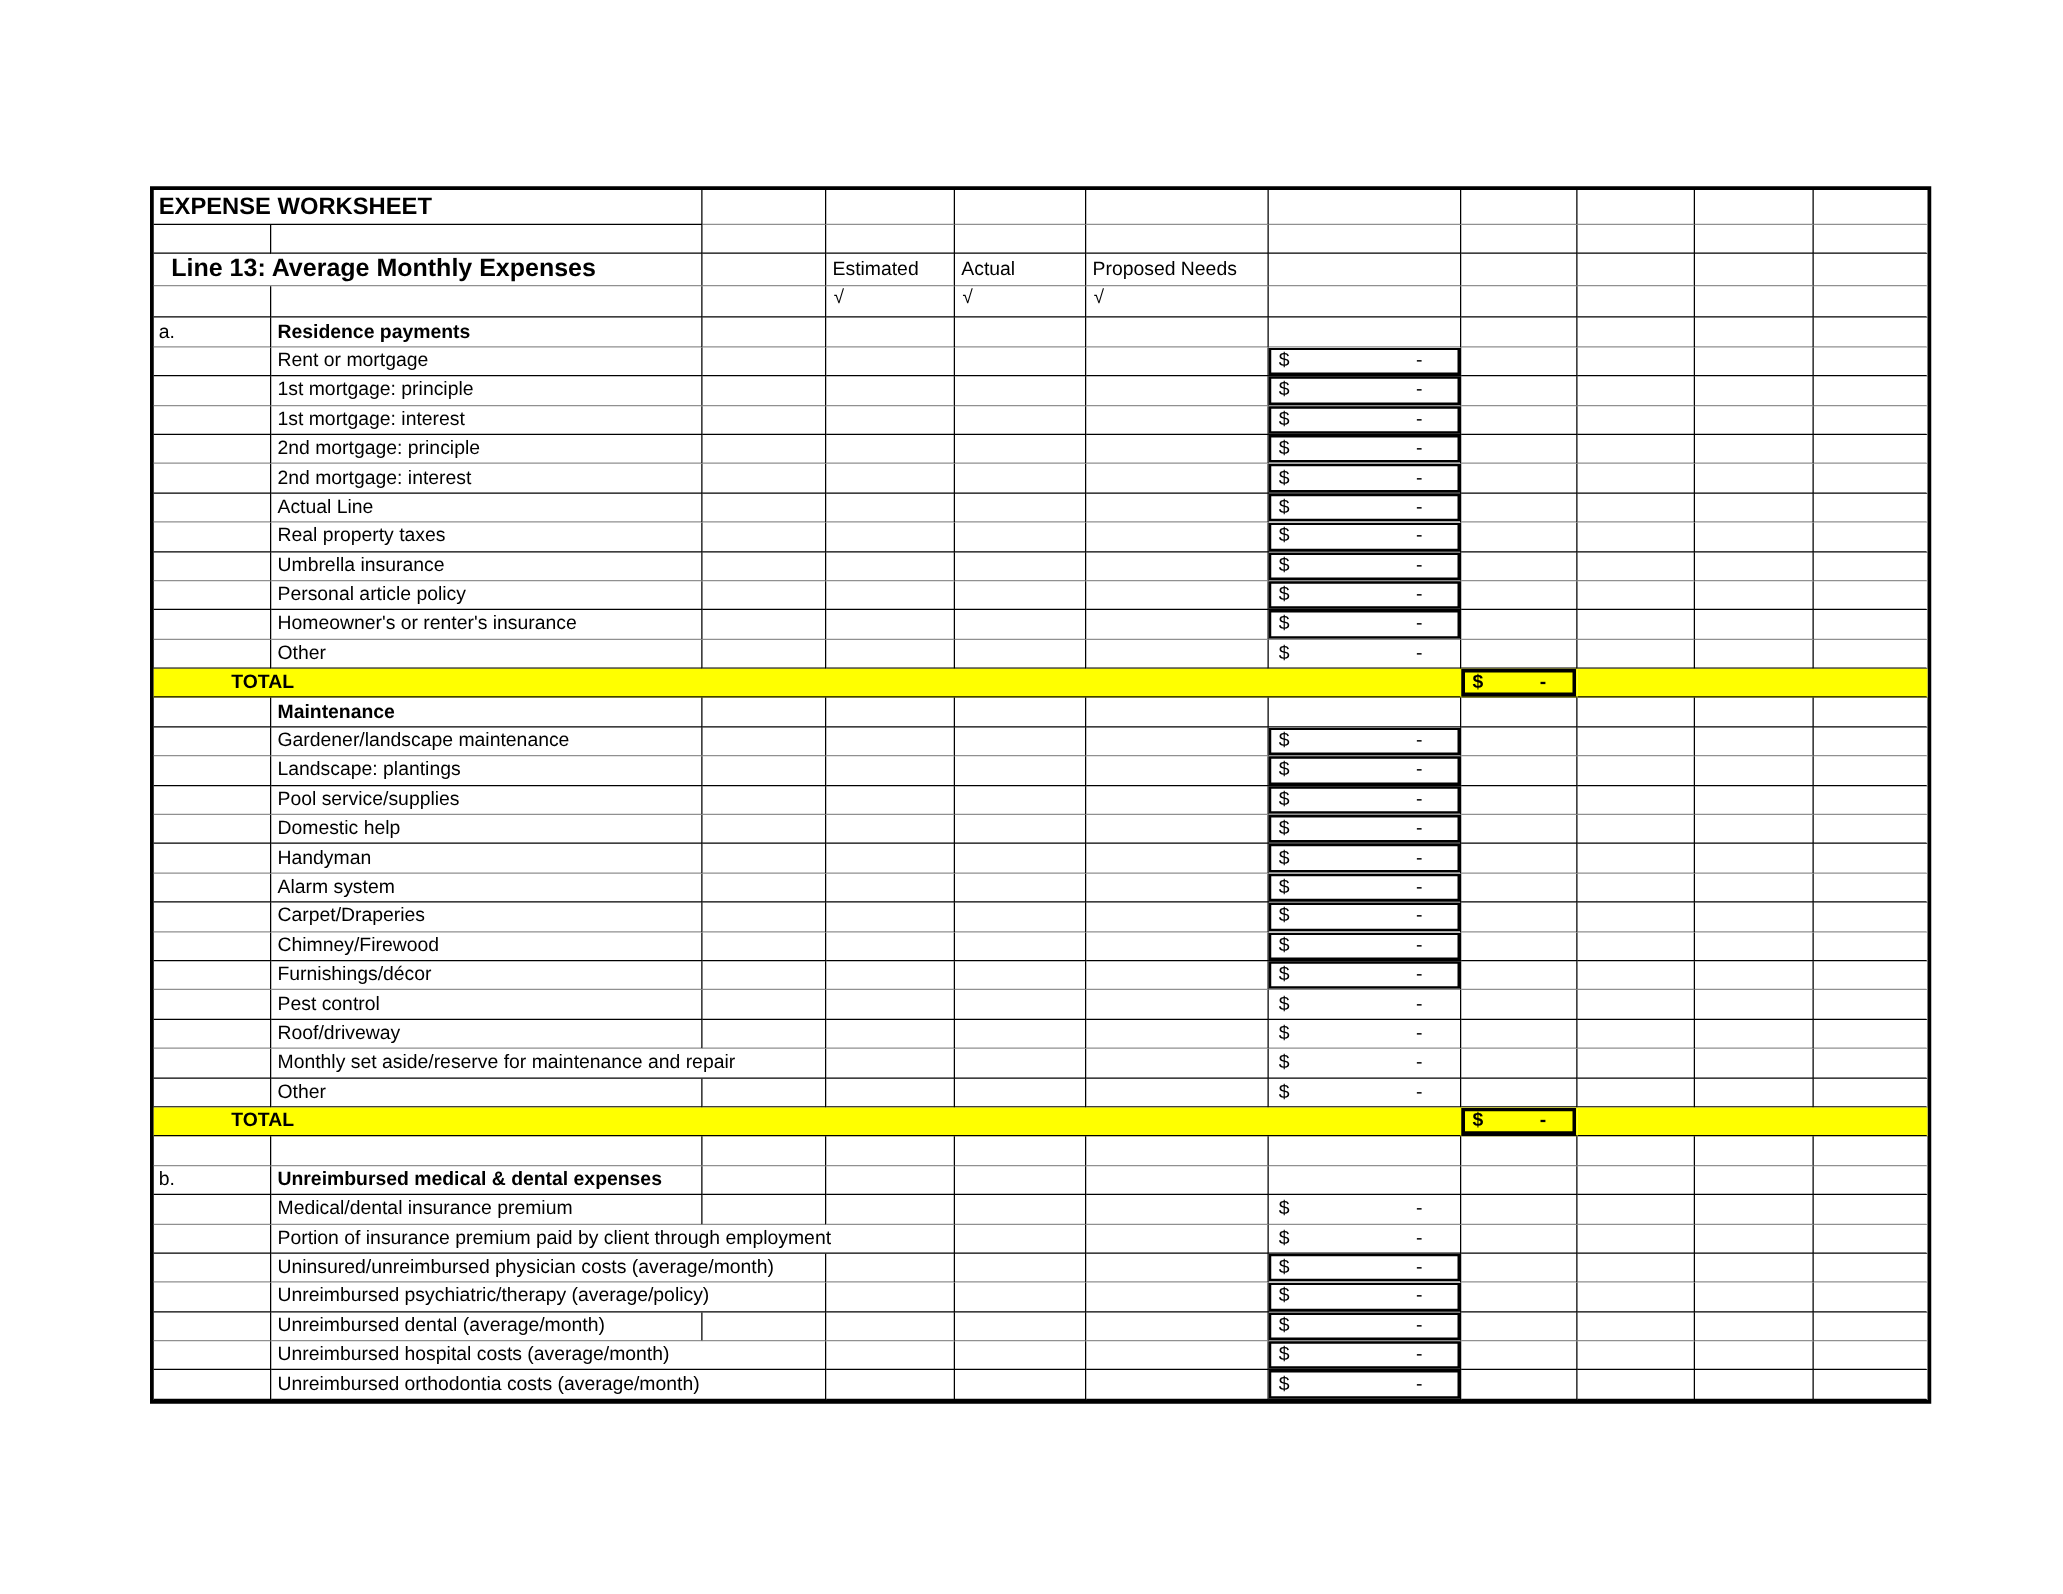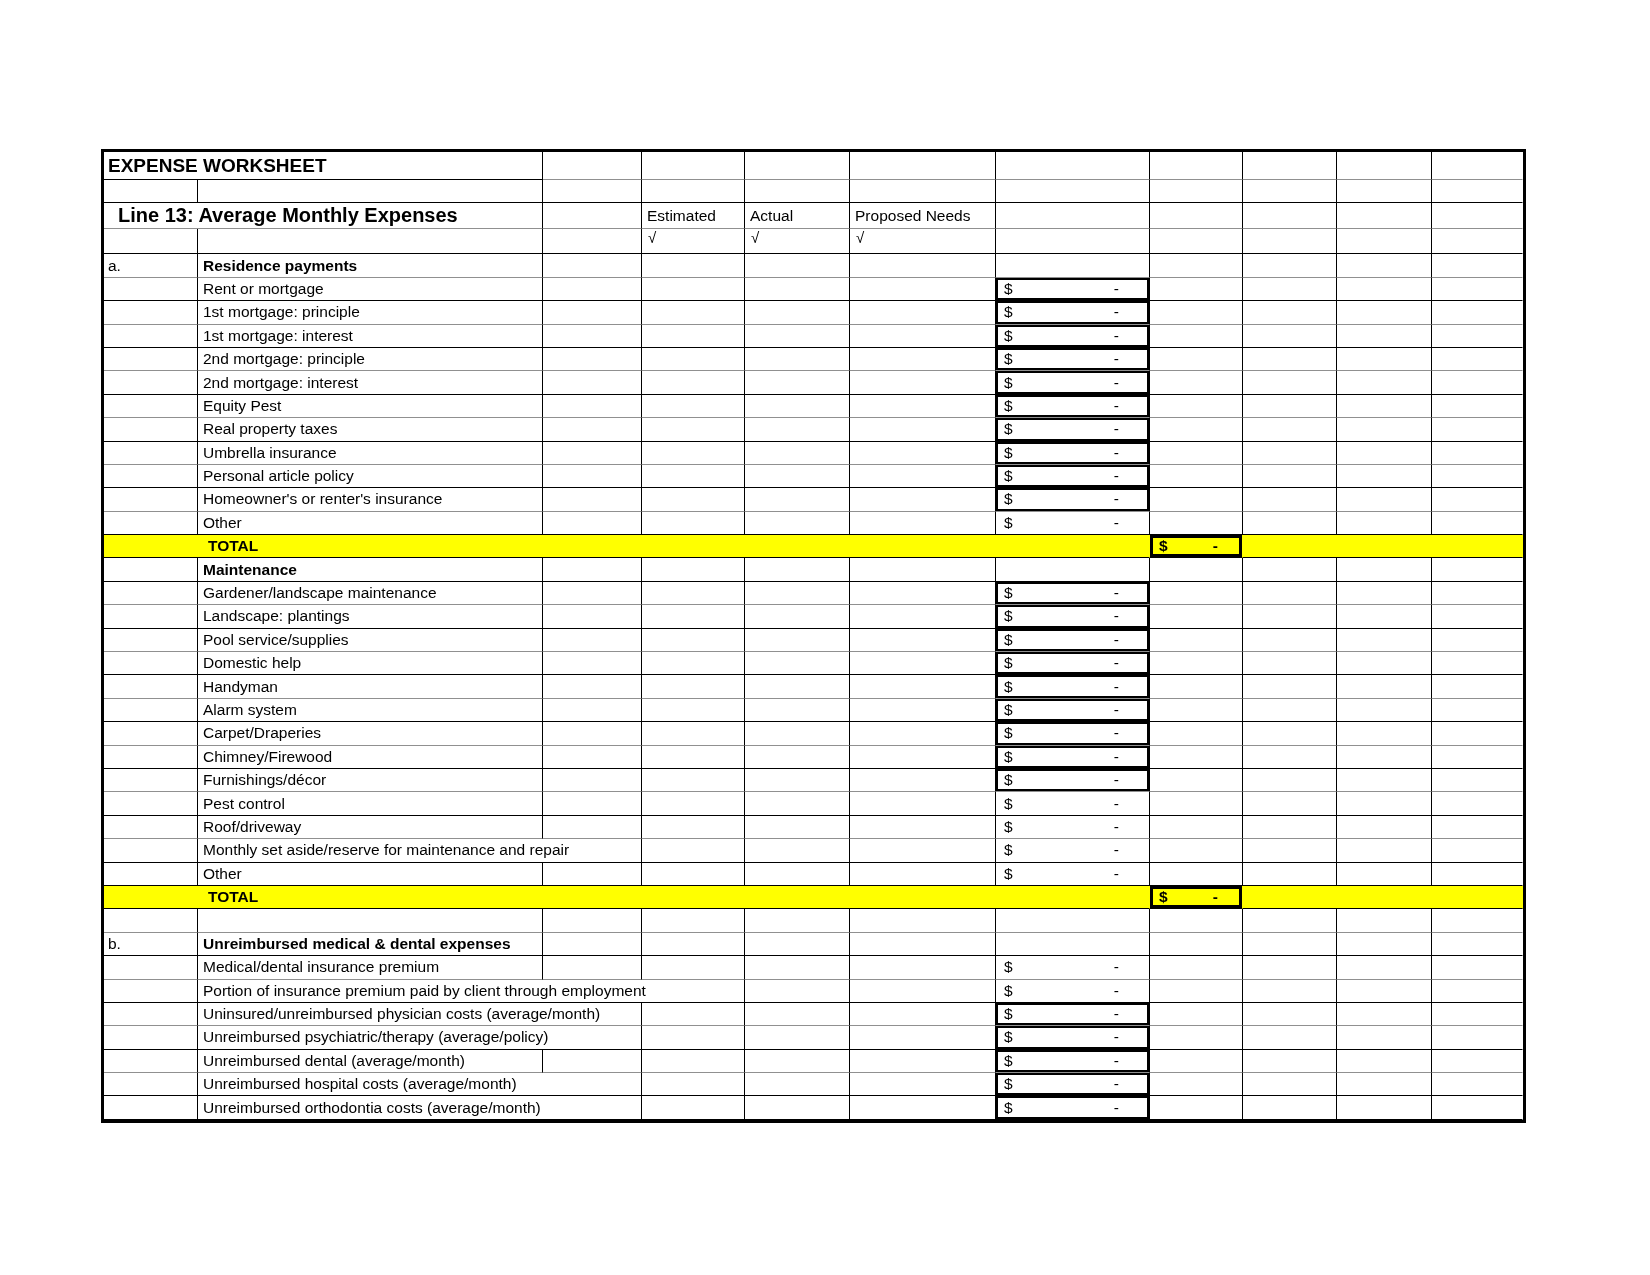--- a/index.html
+++ b/index.html
@@ -1,18 +1,18 @@
 <!DOCTYPE html>
 <html><head>
 <meta charset="utf-8">
 <style>
   html,body{margin:0;padding:0;background:#fff;}
   .page{position:relative;width:1650px;height:1275px;background:#ffffff;overflow:hidden;
         font-family:"Liberation Sans",sans-serif;color:#000;}
-  .sheet{position:absolute;left:101px;top:149px;border-radius:10px;}
+  .sheet{position:absolute;left:120px;top:149px;border-radius:10px;}
   table{border-collapse:separate;border-spacing:0;table-layout:fixed;width:1419px;
         border:3px solid #000;background:#fff;}
   td{box-sizing:border-box;height:23.4px;padding:0 0 0 5px;font-size:15.5px;
      border-right:1px solid #000;border-bottom:1px solid #909090;
      white-space:nowrap;overflow:visible;vertical-align:middle;}
   tbody tr:nth-child(even) td{border-bottom-color:#000;}
   tr.fb td{border-bottom-color:#000 !important;}
   td.nr{border-right-color:transparent;}
   td.bbc{border-bottom-color:#000 !important;}
   tr.h1{height:28px;} tr.h2{height:23px;} tr.h3{height:26px;} tr.h4{height:25px;}
@@ -20,21 +20,21 @@
   td.subtitle{font-size:20px;font-weight:bold;padding-left:14px;}
   td.colhead{font-weight:normal;}
   td.chk{font-size:15px;padding-left:6px;vertical-align:top;}
   td.letter{padding-left:4px;}
   td.heading{font-weight:bold;}
   td.val{padding:0;}
   .vflex{display:flex;justify-content:space-between;align-items:center;height:100%;
          padding:0 30px 0 8px;font-size:15.5px;}
   td.boxthick{box-shadow:inset 0 0 0 2px #000;}
   td.hl{background:#ffff00;}
-  td.tlab{font-weight:bold;padding-left:104px;}
+  td.tlab{font-weight:bold;padding-left:62px;}
   td.tbox{padding:0;box-shadow:inset 0 0 0 3px #000;}
   .vflex.tv{font-weight:bold;padding:0 24px 0 9px;}
 </style>
 </head>
 <body>
 
 <div class="page">
   <div class="sheet">
     <table>
       <colgroup>
@@ -199,21 +199,21 @@
                 <span>-</span>
               </div>
             </td>
             <td></td>
             <td></td>
             <td></td>
             <td class="nr"></td>
           </tr>
           <tr>
             <td class="letter"></td>
-            <td class="label" colspan="1">Equity Pest</td>
+            <td class="label" colspan="1">Actual Line</td>
             <td></td>
             <td></td>
             <td></td>
             <td></td>
             <td class="val boxthick">
               <div class="vflex">
                 <span>$</span>
                 <span>-</span>
               </div>
             </td>

